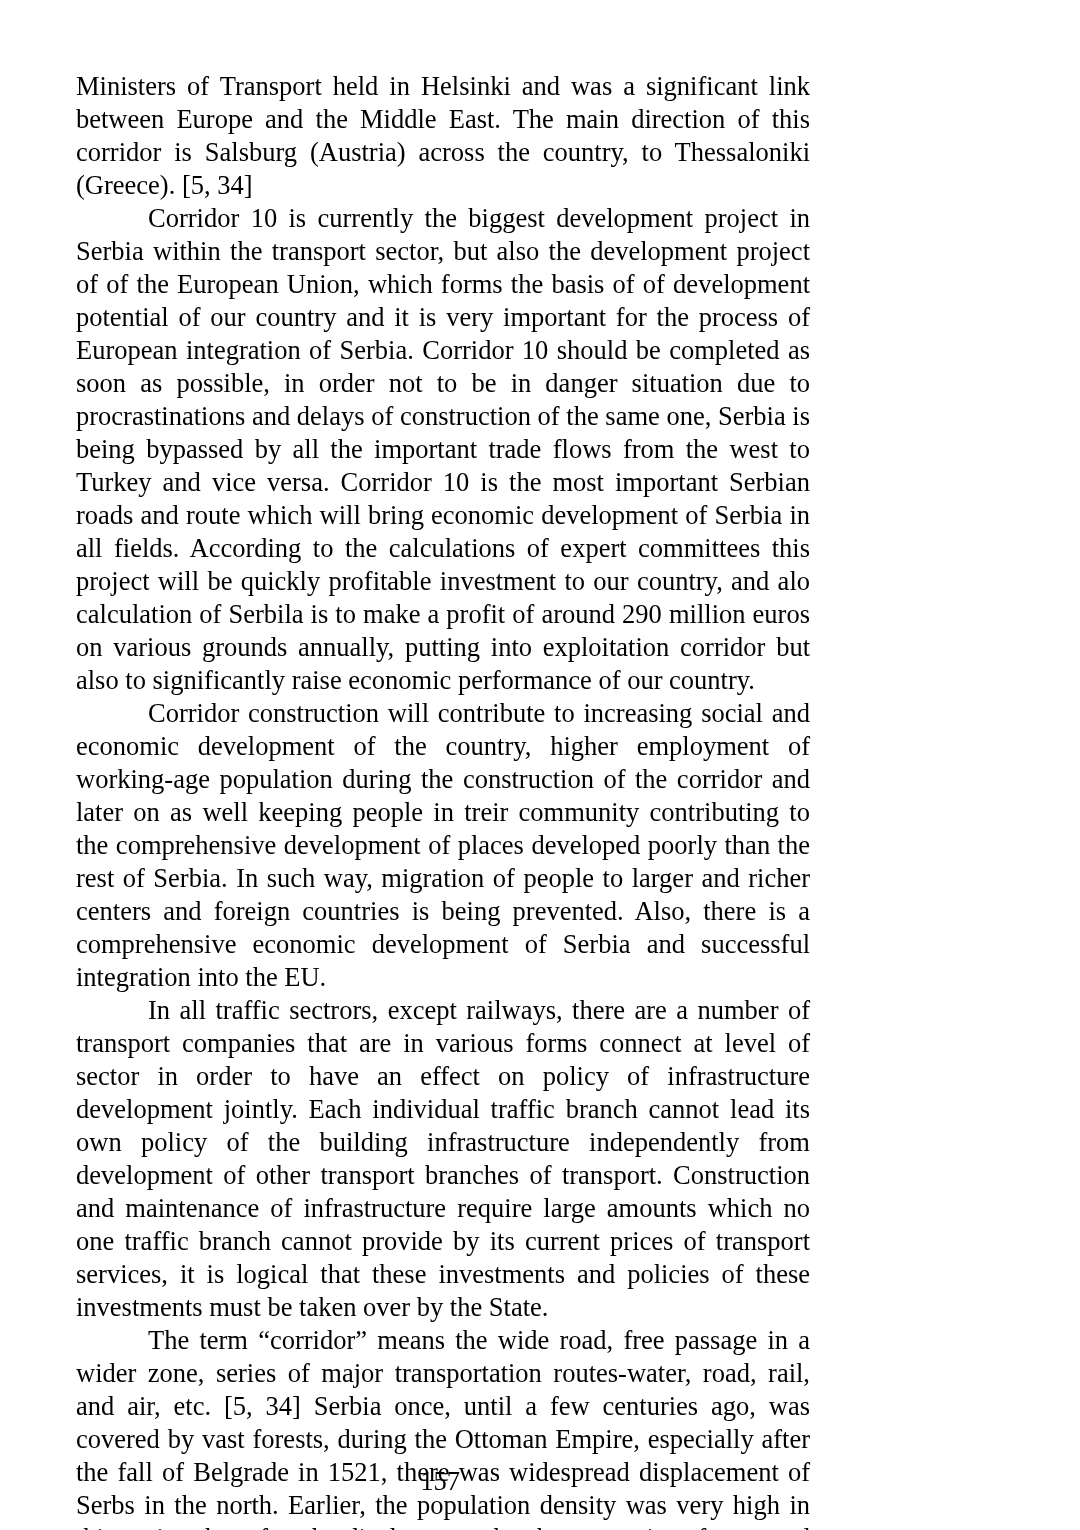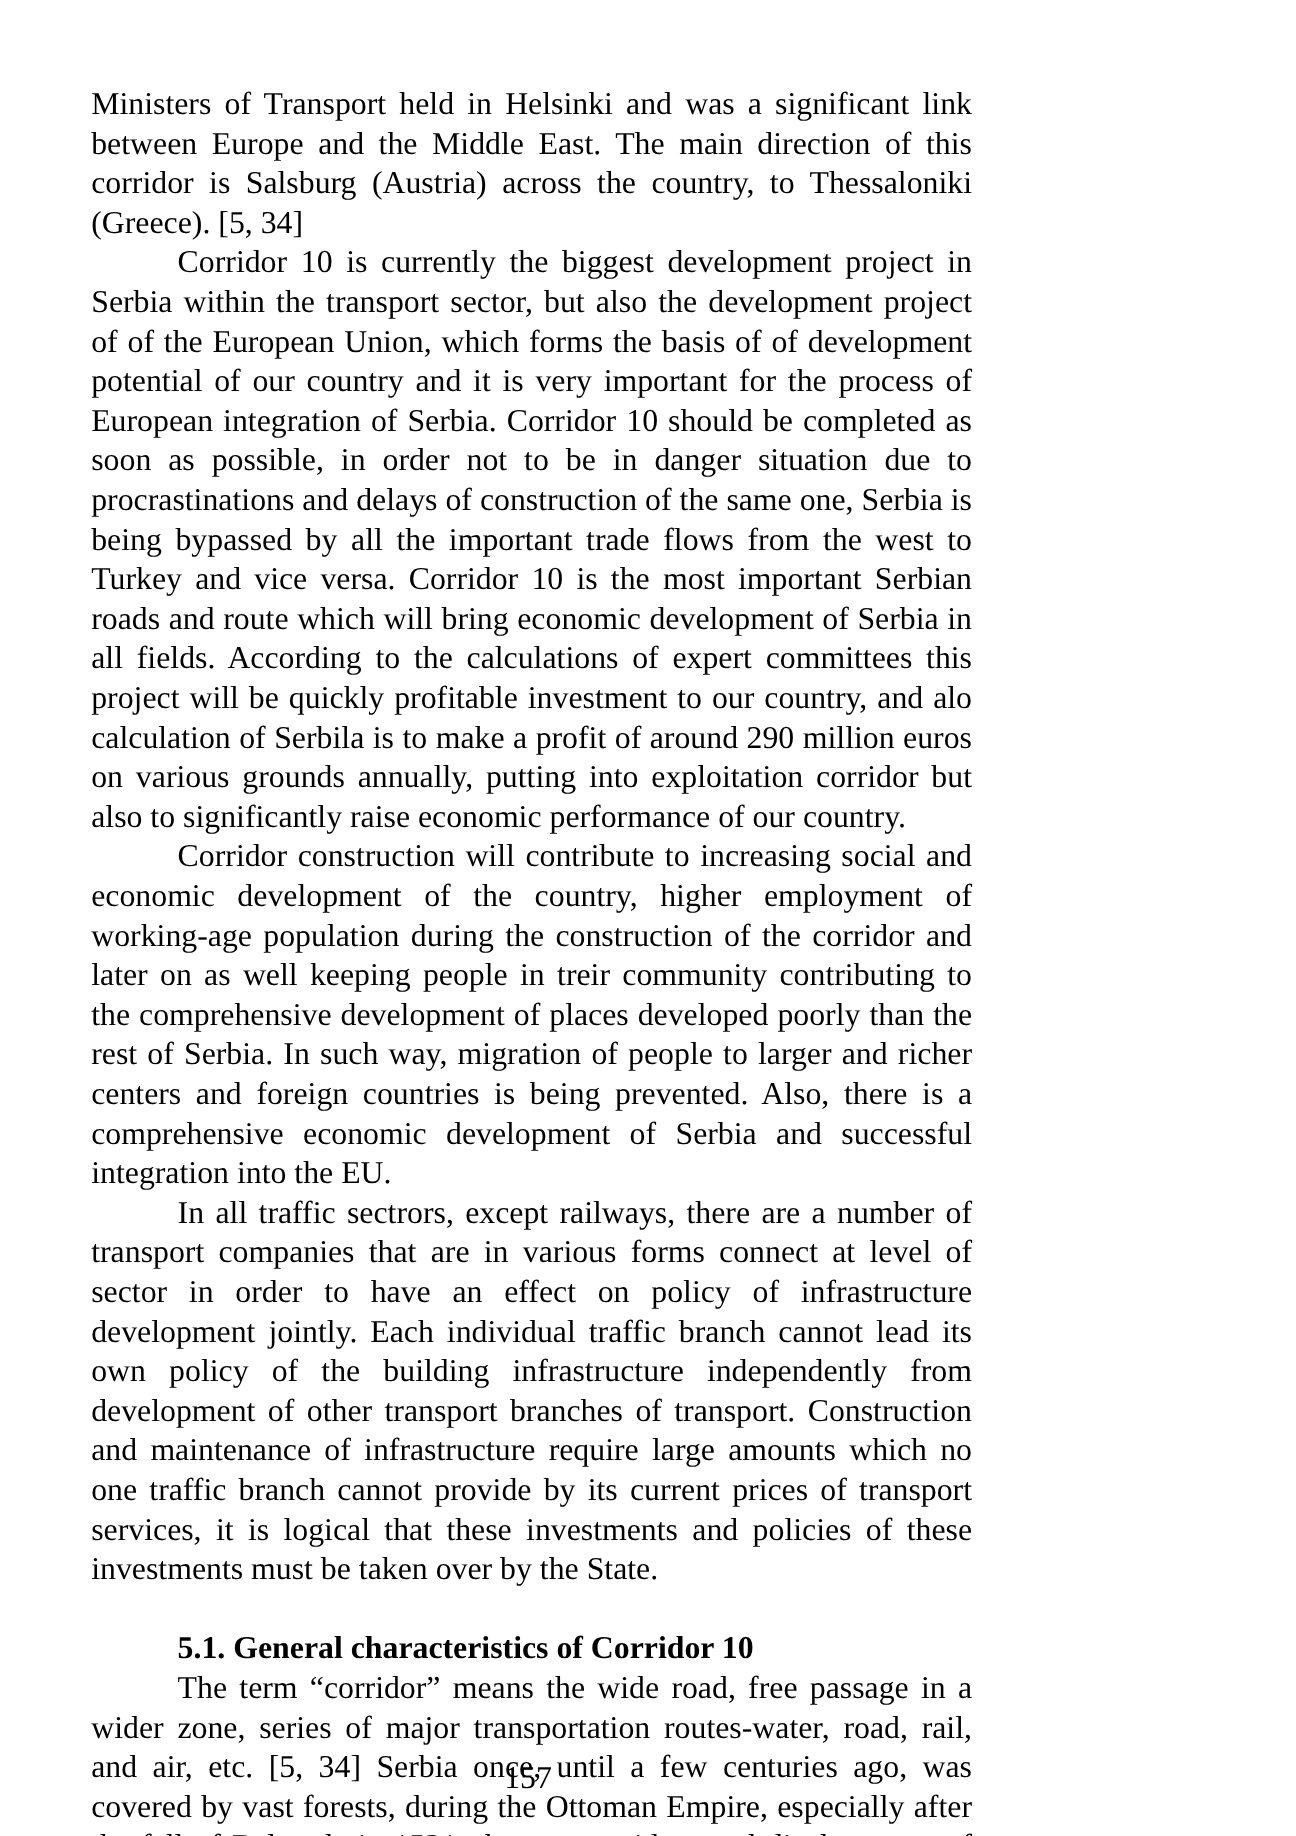--- a/index.html
+++ b/index.html
@@ -51,19 +51,18 @@
 <div class="page">
 
   <p class="para">Ministers of Transport held in Helsinki and was a significant link between Europe and the Middle East. The main direction of this corridor is Salsburg (Austria) across the country, to Thessaloniki (Greece). [5, 34]</p>
 
   <p class="para indent">Corridor 10 is currently the biggest development project in Serbia within the transport sector, but also the development project of of the European Union, which forms the basis of of development potential of our country and it is very important for the process of European integration of Serbia. Corridor 10 should be completed as soon as possible, in order not to be in danger situation due to procrastinations and delays of construction of the same one, Serbia is being bypassed by all the important trade flows from the west to Turkey and vice versa. Corridor 10 is the most important Serbian roads and route which will bring economic development of Serbia in all fields. According to the calculations of expert committees this project will be quickly profitable investment to our country, and alo calculation of Serbila is to make a profit of around  290 million euros on various grounds annually, putting  into exploitation corridor but also to significantly raise economic performance of our country.</p>
 
   <p class="para indent">Corridor construction will contribute to increasing social and economic development of the country, higher employment of working-age population during the construction of the corridor and later on as well keeping people in treir community contributing to the comprehensive development of places developed poorly than the rest of Serbia. In such way, migration of people to larger and richer centers and foreign countries is being prevented. Also, there is a comprehensive economic development of Serbia and successful integration into the EU.</p>
 
   <p class="para indent">In all traffic sectrors, except railways, there are a number of transport companies that are in various forms connect at level of sector in order to have an effect on policy of infrastructure development jointly. Each individual traffic branch cannot lead its own policy of the building infrastructure independently from development of other transport branches of transport. Construction and maintenance of infrastructure require large amounts which no one traffic branch cannot provide by its current prices of transport services, it is logical that these investments and policies of these investments must be taken over by the State.</p>
 
-  <h2 class="section-heading">5.1. General characteristics of Corridor 10</h2>
 
   <p class="para indent">The term “corridor” means the wide road, free passage in a wider zone, series of major transportation routes-water, road, rail, and air, etc. [5, 34] Serbia once, until a few centuries ago, was covered by vast forests, during the Ottoman Empire, especially after the fall of Belgrade in 1521, there was widespread displacement of Serbs in the north. Earlier, the population density was very high in this region, but after the displacement has been a series of gaps and uninhabited areas. There is a famous story about the villages as Rogojevac, Kikojevac and other surrounding villages near to Kragujevac, which were densely populated that</p>
 
   <div class="page-number">157</div>
 
 </div>
 
 </body></html>

